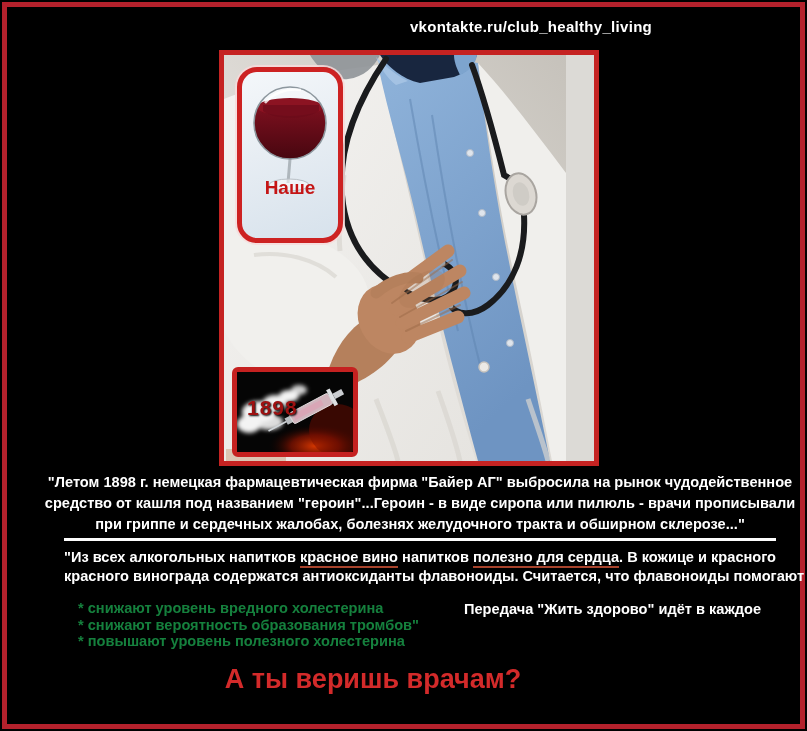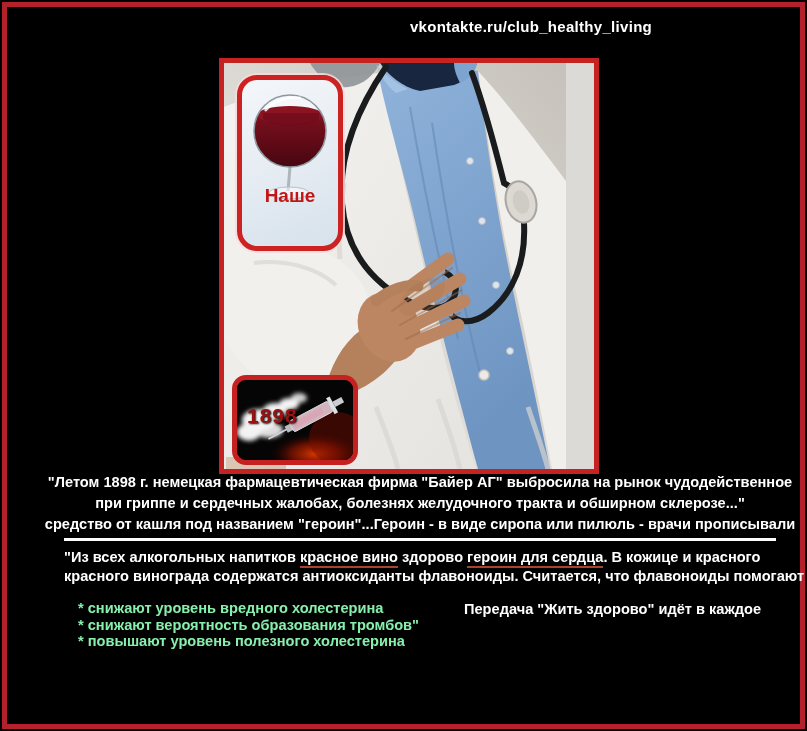--- a/index.html
+++ b/index.html
@@ -4,45 +4,45 @@
 <style>
   html,body{margin:0;padding:0;background:#000;}
   .canvas{
     position:relative;width:807px;height:731px;background:#000;overflow:hidden;
     font-family:"Liberation Sans","DejaVu Sans",sans-serif;font-weight:bold;
   }
   .page-border{position:absolute;inset:2px;border:5px solid #b4212c;pointer-events:none;}
   .vk-url{position:absolute;left:531px;top:18px;transform:translateX(-50%);
     color:#ffffff;font-size:15px;letter-spacing:.3px;white-space:nowrap;}
   
-  .photo{position:absolute;left:219px;top:58px;width:380px;height:416px;
+  .photo{position:absolute;left:219px;top:50px;width:380px;height:416px;
     border:5px solid #c52322;box-sizing:border-box;background:#dcdad6;padding-left:37px;}
   .photo svg.doctor{position:absolute;left:0;top:0;}
   
   .wine-badge{position:absolute;left:13px;top:12px;width:106px;height:176px;
     border:5px solid #cd2222;border-radius:20px;box-sizing:border-box;
     background:linear-gradient(160deg,#f4f7fa 0%,#e7edf3 45%,#d7e2ec 100%);
     box-shadow:0 0 0 2px rgba(247,219,219,.85);}
   .wine-badge .glass{position:absolute;left:1px;top:3px;}
   .wine-label{position:absolute;left:0;top:103px;width:100%;text-align:center;
     color:#c41515;font-size:19px;line-height:25px;}
   
   .syringe-badge{position:absolute;left:8px;top:312px;width:126px;height:90px;
-    border:5px solid #c52120;border-radius:14px;box-sizing:border-box;background:#050505;overflow:hidden;}
+    border:5px solid #c52120;border-radius:6px;box-sizing:border-box;background:#050505;overflow:hidden;}
   .year-label{position:absolute;left:10px;top:24px;color:#9e1111;font-size:21px;
     letter-spacing:1px;text-shadow:1px 1px 2px #000;}
   
   .heroin-par{position:absolute;left:40px;top:472px;width:760px;text-align:center;
     color:#fff;font-size:14.6px;line-height:21px;}
   .heroin-par div{white-space:nowrap;}
   .divider{position:absolute;left:64px;top:538px;width:712px;height:3px;background:#fcfcfc;}
   .wine-par{position:absolute;left:64px;top:548px;color:#fff;font-size:14.6px;line-height:19px;}
   .wine-par div{white-space:nowrap;}
   .u-red{border-bottom:2px solid #a8432c;padding-bottom:1px;text-align:center;}
-  .bullets{position:absolute;left:78px;top:600px;color:#86efac;font-size:14.6px;line-height:16.5px;}
+  .bullets{position:absolute;left:78px;top:600px;color:#15803d;font-size:14.6px;line-height:16.5px;}
   .bullets div{white-space:nowrap;}
   .tv-note{position:absolute;left:464px;top:601px;color:#fff;font-size:14.6px;line-height:17.5px;}
   .tv-note div{white-space:nowrap;}
   .question{position:absolute;left:373px;top:664px;transform:translateX(-50%);
     color:#d32a2a;font-size:27px;white-space:nowrap;}
 </style>
 </head>
 <body>
 
 <div class="canvas">
@@ -189,35 +189,36 @@
           <rect x="98" y="30" width="4" height="18" fill="#dde0e3"></rect>
           <rect x="102" y="36" width="10" height="6" fill="#c9ccd0"></rect>
         </g>
       </svg>
       <div class="year-label">1898</div>
     </div>
   </div>
 
   <div class="heroin-par">
     <div>"Летом 1898 г. немецкая фармацевтическая фирма "Байер АГ" выбросила на рынок чудодейственное</div>
+    <div>средство от кашля под названием "героин"...Героин - в виде сиропа или пилюль - врачи прописывали</div>
     <div>при гриппе и сердечных жалобах, болезнях желудочного тракта и обширном склерозе..."</div>
-    <div>средство от кашля под названием "героин"...Героин - в виде сиропа или пилюль - врачи прописывали</div>
   </div>
 
   <div class="divider"></div>
 
   <div class="wine-par">
-    <div><span>"Из всех алкогольных напитков </span><span class="u-red">красное вино</span><span> здорово </span><span class="u-red">героин для сердца</span><span>. В кожице и красного</span></div>
+    <div><span>"Из всех алкогольных напитков </span><span class="u-red">красное вино</span><span> напитков </span><span class="u-red">полезно для сердца</span><span>. В кожице и красного</span></div>
     <div>красного винограда содержатся антиоксиданты флавоноиды. Считается, что флавоноиды помогают</div>
   </div>
 
   <div class="bullets">
     <div>* снижают уровень вредного холестерина</div>
     <div>* снижают вероятность образования тромбов"</div>
     <div>* повышают уровень полезного холестерина</div>
   </div>
 
   <div class="tv-note">
     <div>Передача "Жить здорово" идёт в каждое</div>
   </div>
 
+  <div class="question">А ты веришь врачам?</div>
 
 </div>
 
 </body></html>

